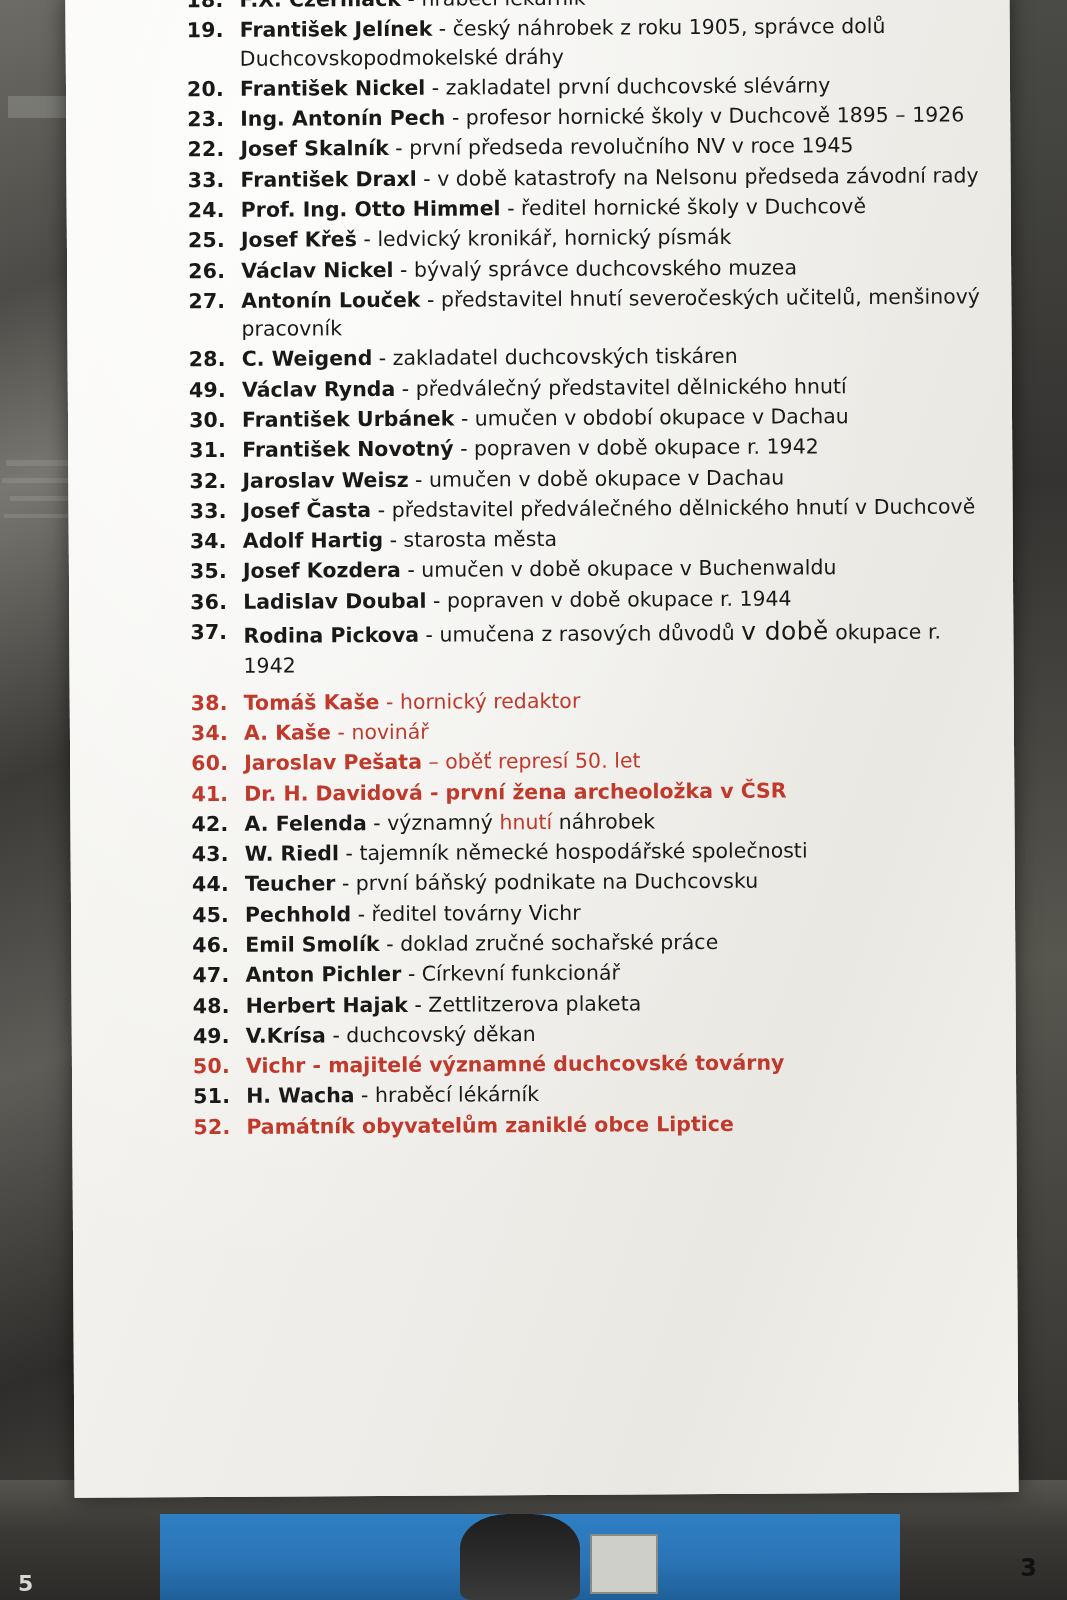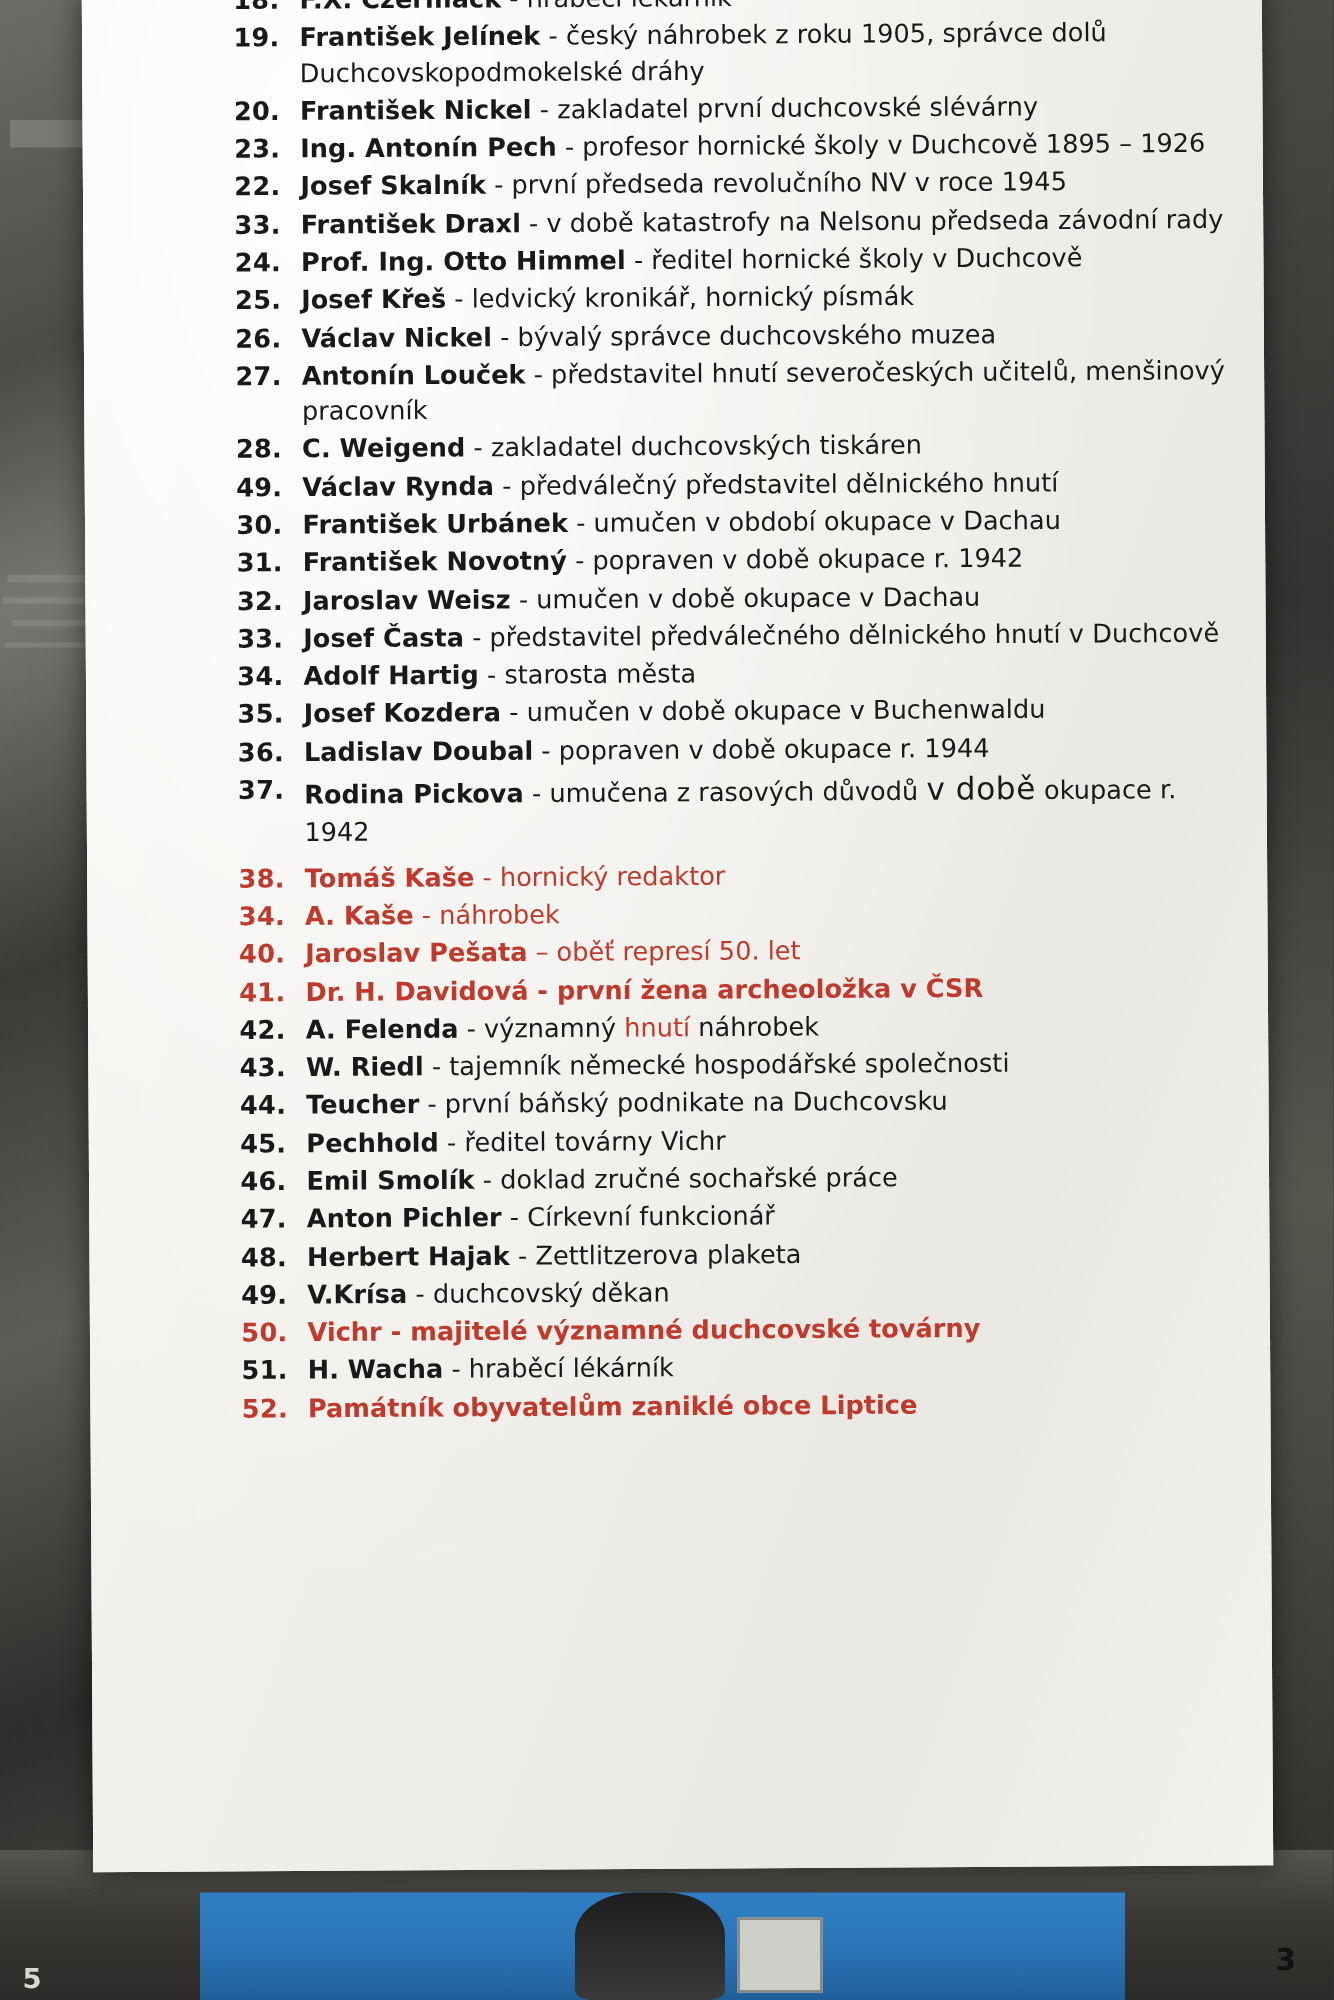--- a/index.html
+++ b/index.html
@@ -226,24 +226,24 @@
           <div class="num">37.</div>
           <div class="txt"><b>Rodina Pickova</b><span> - umučena z rasových důvodů </span><span class="bigword">v době</span><span> okupace r. 1942</span></div>
         </div>
         <div class="spacer-sm"></div>
         <div class="item red">
           <div class="num">38.</div>
           <div class="txt"><b>Tomáš Kaše</b><span> - hornický redaktor</span></div>
         </div>
         <div class="item red">
           <div class="num">34.</div>
-          <div class="txt"><b>A. Kaše</b><span> - náhrobek</span></div>
-        </div>
-        <div class="item red">
-          <div class="num">40.</div>
+          <div class="txt"><b>A. Kaše</b><span> - novinář</span></div>
+        </div>
+        <div class="item red">
+          <div class="num">60.</div>
           <div class="txt"><b>Jaroslav Pešata</b><span> – oběť represí 50. let</span></div>
         </div>
         <div class="item red">
           <div class="num">41.</div>
           <div class="txt"><b>Dr. H. Davidová</b><span style="font-weight: bold;"> - první žena archeoložka v ČSR</span></div>
         </div>
         <div class="item">
           <div class="num">42.</div>
           <div class="txt"><b>A. Felenda</b><span> - významný </span><span class="red">hnutí</span><span> náhrobek</span></div>
         </div>

